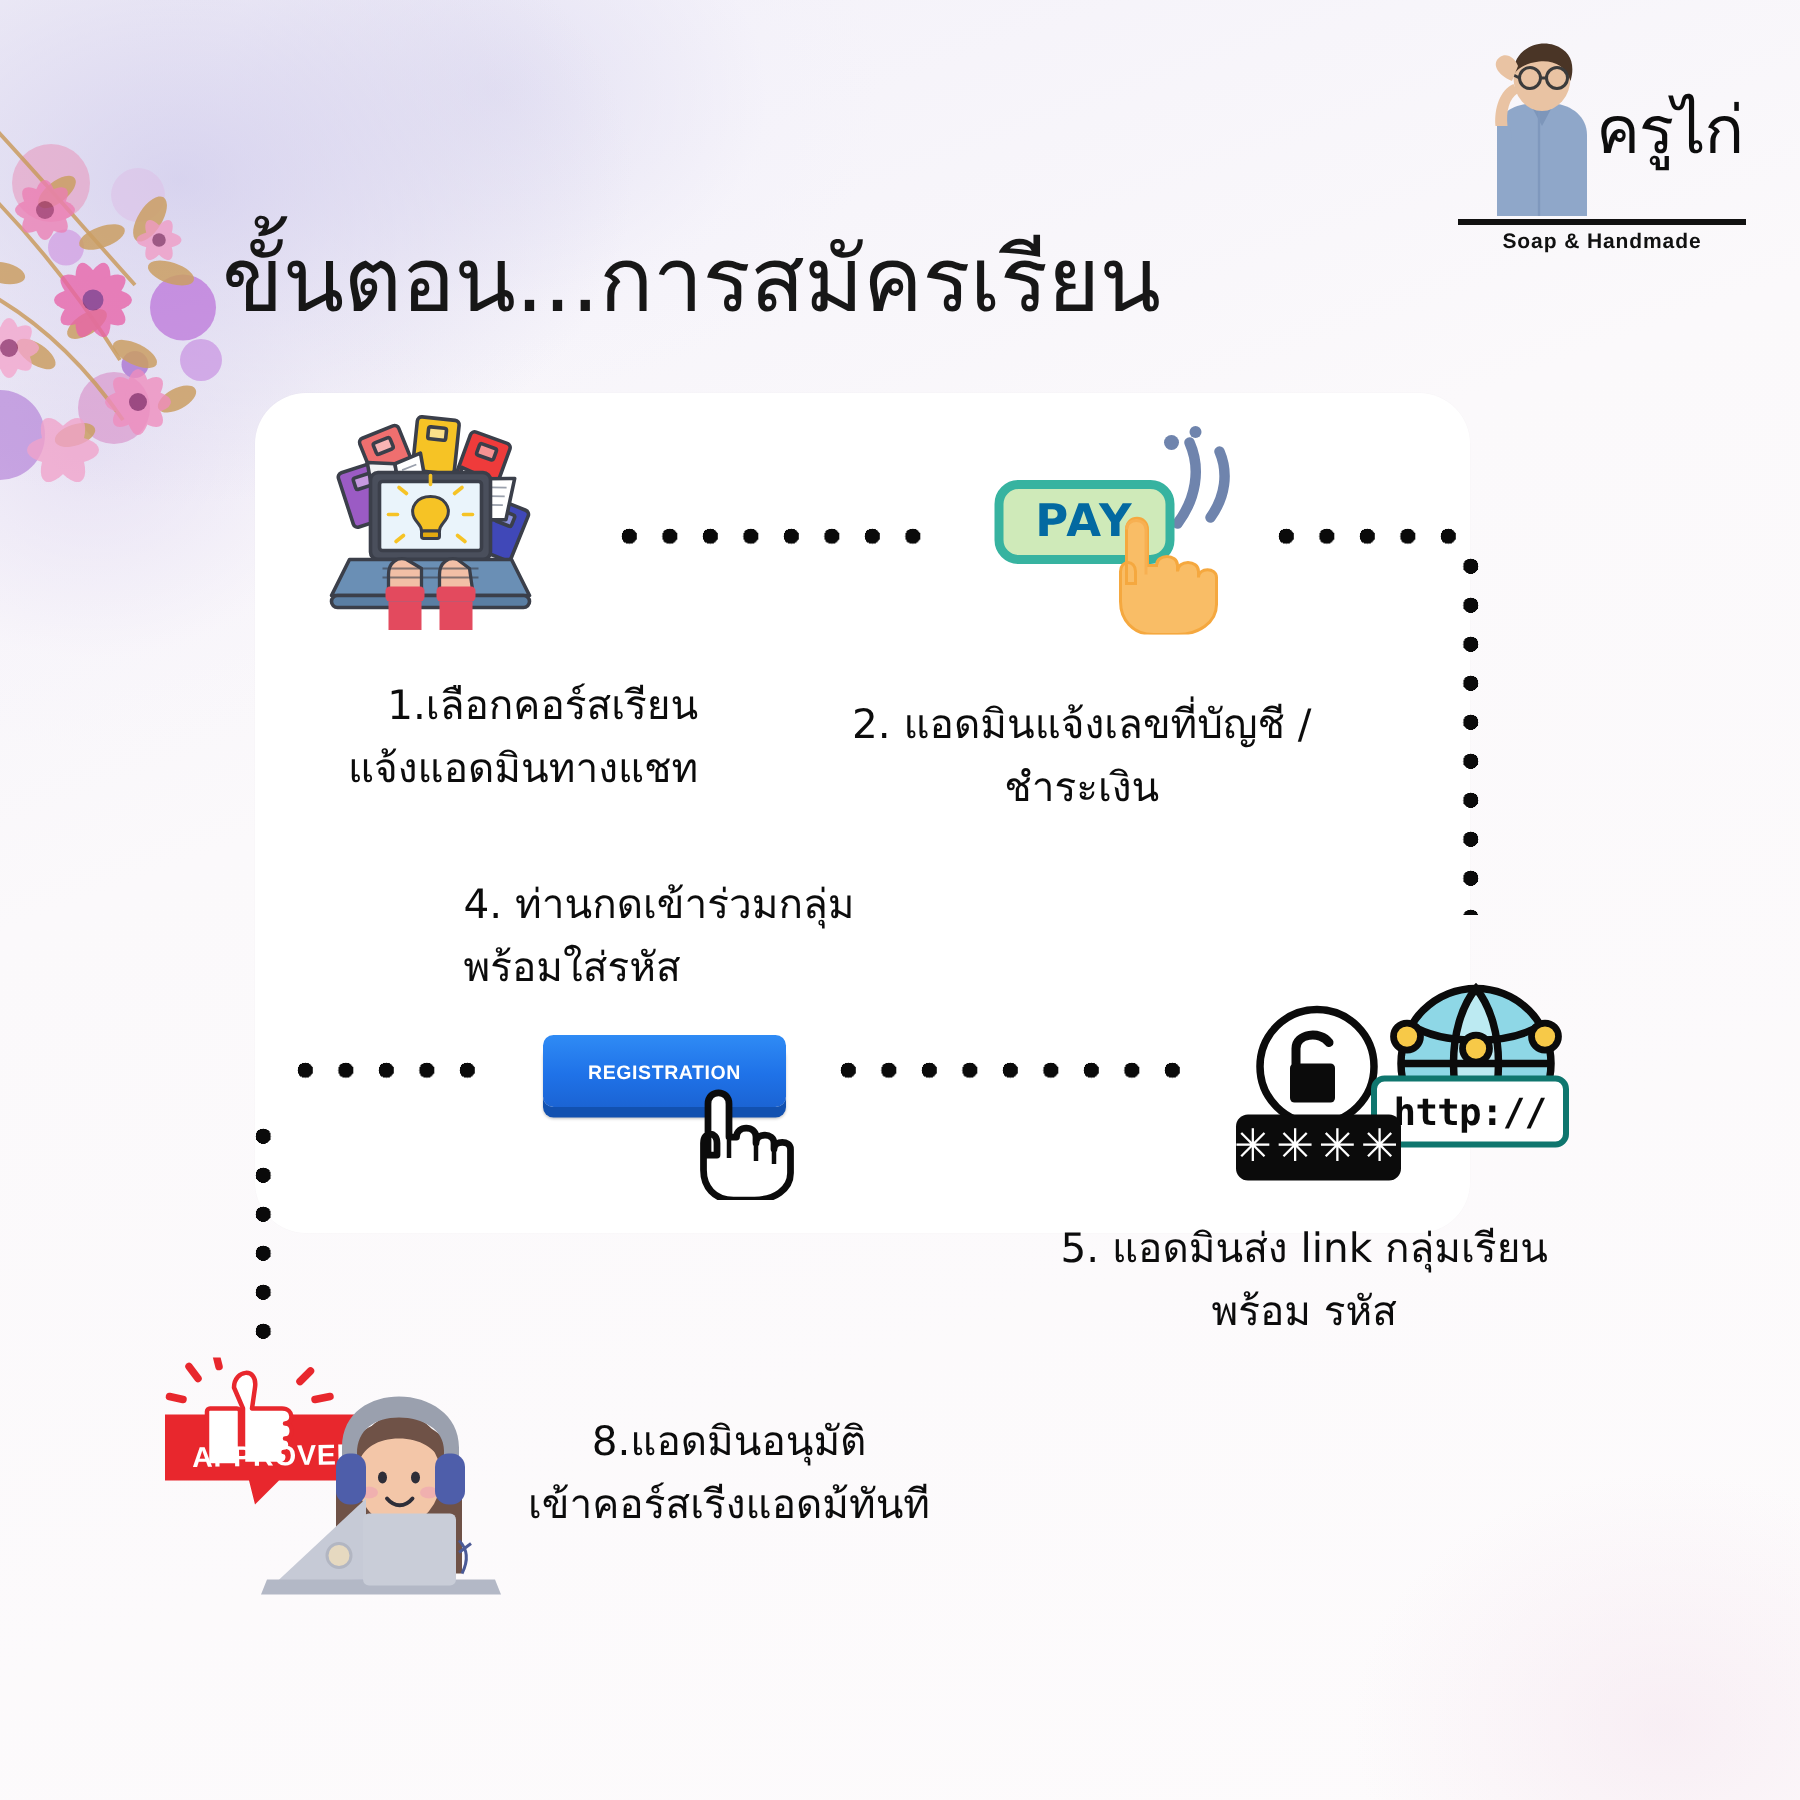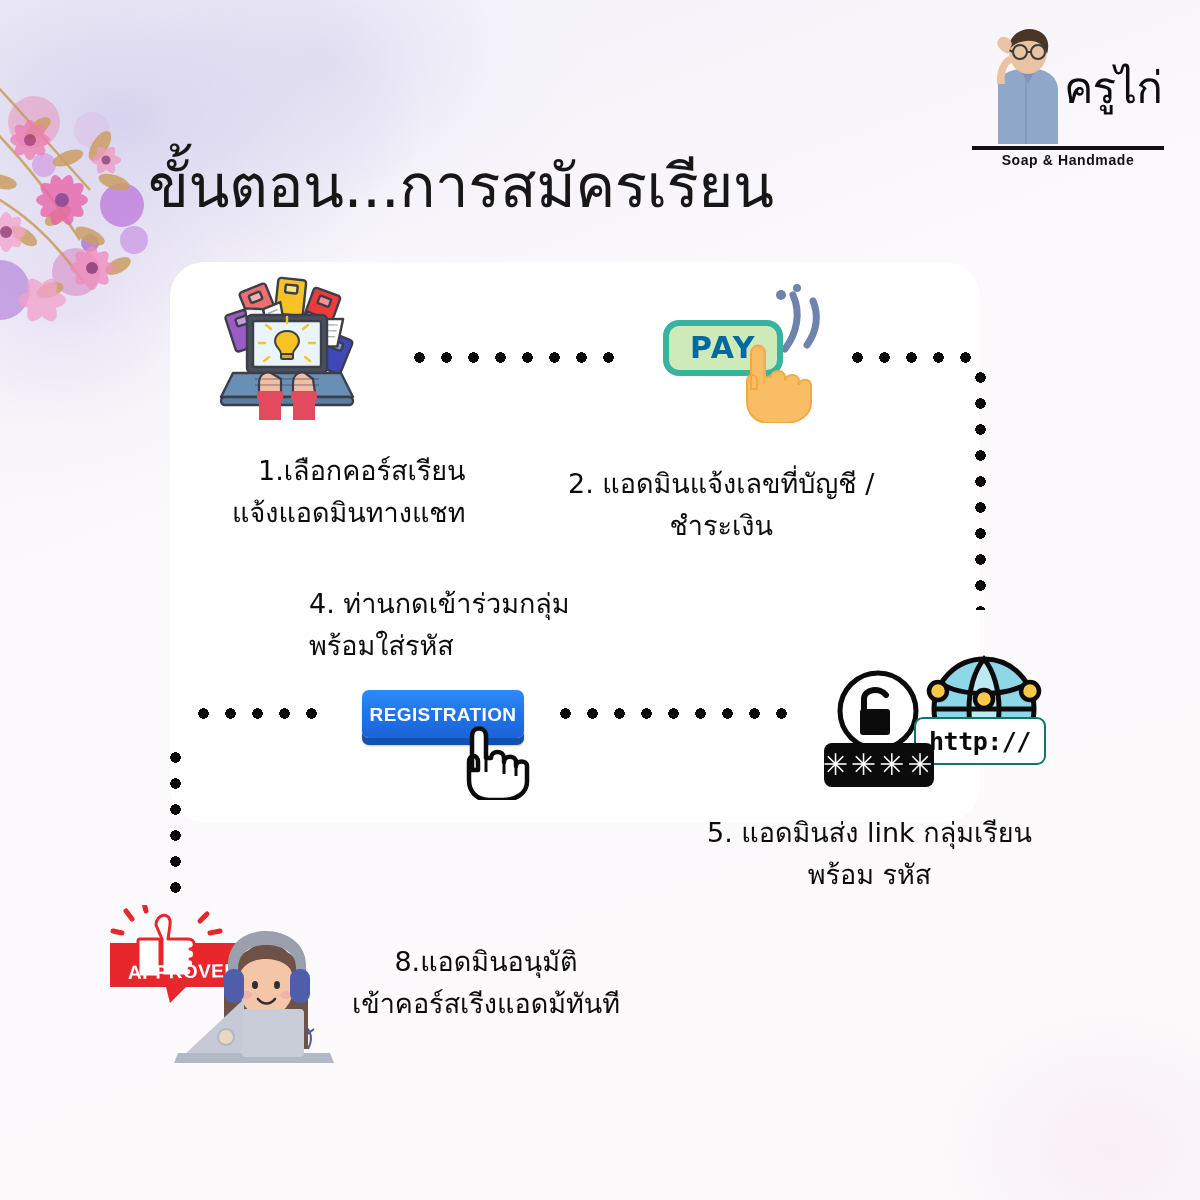--- a/index.html
+++ b/index.html
@@ -105,21 +105,21 @@
   }
   #pay-label {
     font-family: "DejaVu Sans", sans-serif; font-weight: 700;
     font-size: 30px; color: #0369a1; letter-spacing: 1.5px; line-height: 1;
   }
 
   
   #icon-link { position: absolute; left: 822px; top: 655px; width: 230px; height: 140px; }
   #http-box {
     position: absolute; left: 92px; top: 62px; width: 132px; height: 48px;
-    background: #fff; border: 2px solid #0f766e; border-radius: 9px;
+    background: #fff; border: 4px solid #0f766e; border-radius: 9px;
     display: flex; align-items: center; justify-content: center;
   }
   #http-label {
     font-family: "DejaVu Sans Mono", monospace; font-weight: 700;
     font-size: 25px; color: #0b0b0b; line-height: 1; letter-spacing: -0.5px;
   }
   #pass-box {
     position: absolute; left: 2px; top: 88px; width: 110px; height: 44px;
     background: #0b0b0b; border-radius: 8px;
     display: flex; align-items: center; justify-content: center;
@@ -133,21 +133,21 @@
   #icon-reg { position: absolute; left: 362px; top: 690px; width: 175px; height: 110px; }
   #reg-btn {
     position: absolute; left: 0; top: 0; width: 162px; height: 48px;
     background: linear-gradient(180deg, #2f8bf5 0%, #1f72e8 55%, #1b64d4 100%);
     border-radius: 7px;
     box-shadow: 0 7px 0 #1251b0, 0 8px 2px rgba(0,0,0,0.22);
     display: flex; align-items: center; justify-content: center;
   }
   #reg-label {
     font-family: "Liberation Sans", sans-serif; font-weight: 700;
-    font-size: 19px; color: #ffffff; letter-spacing: 0.4px; line-height: 1;
+    font-size: 13px; color: #ffffff; letter-spacing: 0.4px; line-height: 1;
   }
 
   
   #icon-approved { position: absolute; left: 108px; top: 905px; width: 240px; height: 160px; }
   #approved-label {
     position: absolute; left: 20px; top: 57px; width: 106px; text-align: center;
     font-family: "Liberation Sans", sans-serif; font-weight: 700;
     font-size: 19px; color: #ffffff; letter-spacing: 0.5px; line-height: 1;
     transform: rotate(-1deg);
   }

